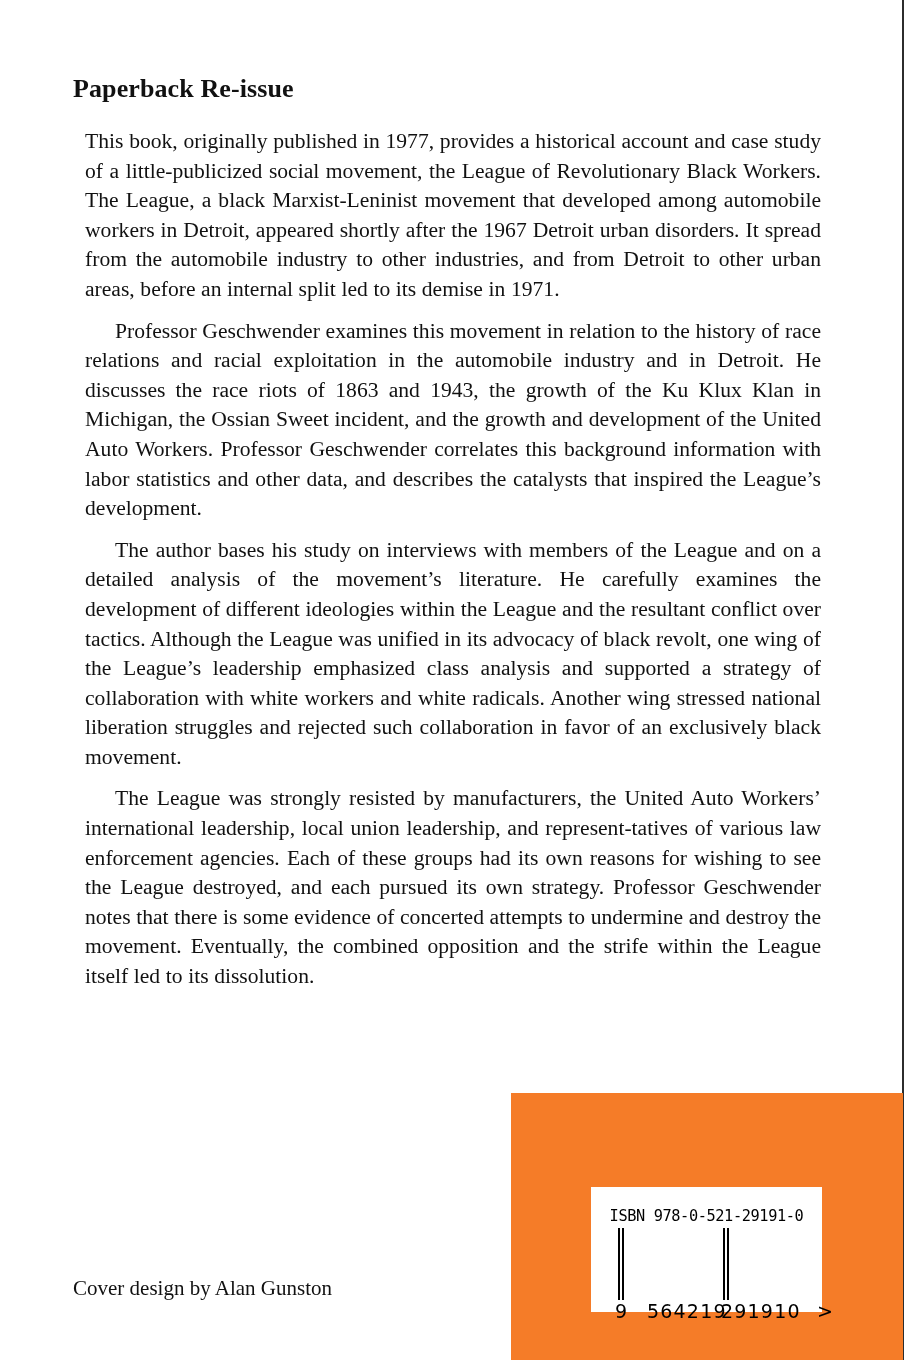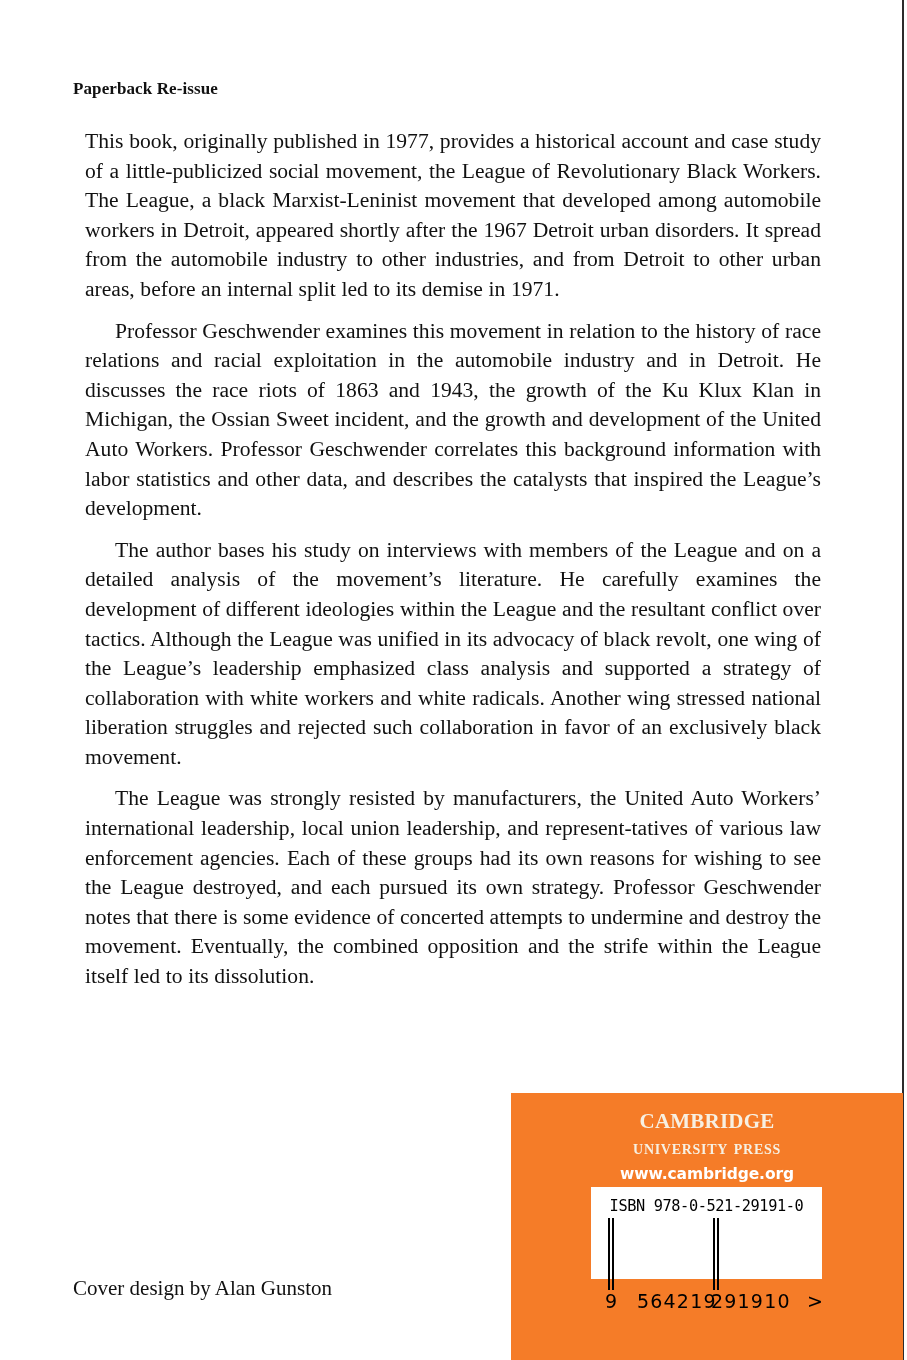--- a/index.html
+++ b/index.html
@@ -37,21 +37,21 @@
   #blurb {
     position: absolute;
     left: 73px;
     top: 74px;
     width: 760px;
   }
 
   #blurb-heading {
     font-family: "Liberation Serif", "DejaVu Serif", serif;
     font-weight: bold;
-    font-size: 17px;
+    font-size: 26px;
     line-height: 29px;
     letter-spacing: .1px;
     margin: 0 0 24px 0;
   }
 
   .para {
     font-size: 21.6px;
     line-height: 29.6px;
     text-align: justify;
     text-justify: inter-word;
@@ -126,24 +126,24 @@
     white-space: nowrap;
     margin-top: 5px;
   }
 
   
   #barcode-card {
     position: absolute;
     left: 80px;
     top: 94px;
     width: 231px;
-    height: 92px;
+    height: 125px;
     background: #ffffff;
     box-sizing: border-box;
-    padding: 6px;
+    padding: 16px;
   }
 
   #isbn-line {
     font-family: "DejaVu Sans Mono", "Liberation Mono", monospace;
     font-size: 15.3px;
     line-height: 20px;
     color: #000;
     text-align: center;
     letter-spacing: -0.4px;
     margin-top: 3px;
@@ -198,25 +198,20 @@
     <p class="para">This book, originally published in 1977, provides a historical account and case study of a little-publicized social movement, the League of Revolutionary Black Workers. The League, a black Marxist-Leninist movement that developed among automobile workers in Detroit, appeared shortly after the 1967 Detroit urban disorders. It spread from the automobile industry to other industries, and from Detroit to other urban areas, before an internal split led to its demise in 1971.</p>
     <p class="para">Professor Geschwender examines this movement in relation to the history of race relations and racial exploitation in the automobile industry and in Detroit. He discusses the race riots of 1863 and 1943, the growth of the Ku Klux Klan in Michigan, the Ossian Sweet incident, and the growth and development of the United Auto Workers. Professor Geschwender correlates this background information with labor statistics and other data, and describes the catalysts that inspired the League’s development.</p>
     <p class="para">The author bases his study on interviews with members of the League and on a detailed analysis of the movement’s literature. He carefully examines the development of different ideologies within the League and the resultant conflict over tactics. Although the League was unified in its advocacy of black revolt, one wing of the League’s leadership emphasized class analysis and supported a strategy of collaboration with white workers and white radicals. Another wing stressed national liberation struggles and rejected such collaboration in favor of an exclusively black movement.</p>
     <p class="para">The League was strongly resisted by manufacturers, the United Auto Workers’ international leadership, local union leadership, and represent-tatives of various law enforcement agencies. Each of these groups had its own reasons for wishing to see the League destroyed, and each pursued its own strategy. Professor Geschwender notes that there is some evidence of concerted attempts to undermine and destroy the movement. Eventually, the combined opposition and the strife within the League itself led to its dissolution.</p>
   </div>
 
   <div id="cover-credit">Cover design by Alan Gunston</div>
 
   <div id="publisher-panel">
 
-    <div id="logo-block">
-      <div id="logo-cambridge">Cambridge</div>
-      <div id="logo-university-press">University Press</div>
-      <div id="logo-url">www.cambridge.org</div>
-    </div>
 
     <div id="barcode-card">
 
       <div id="isbn-line">ISBN 978-0-521-29191-0</div>
 
       <div id="barcode-bars">
 
         <i class="g" style="left:0px;width:2px"></i>
         <i class="g" style="left:4px;width:2px"></i>
 

